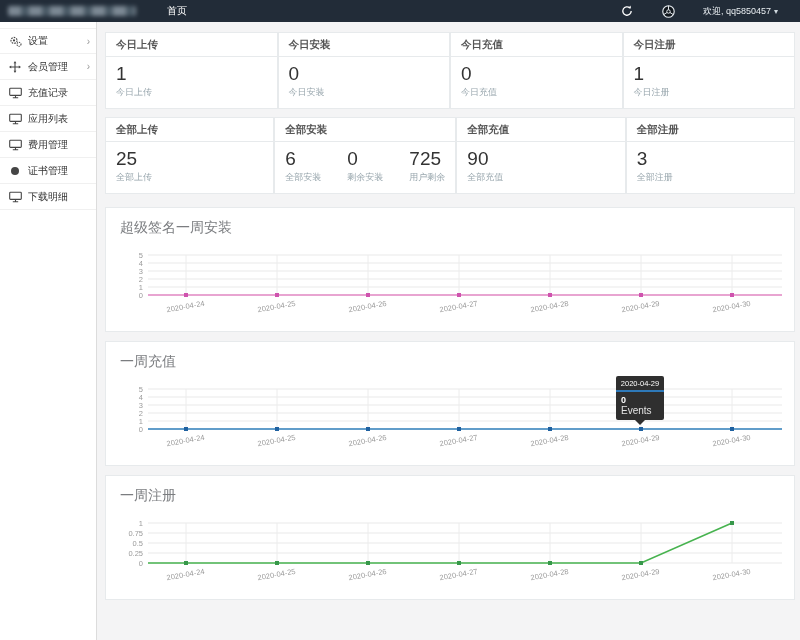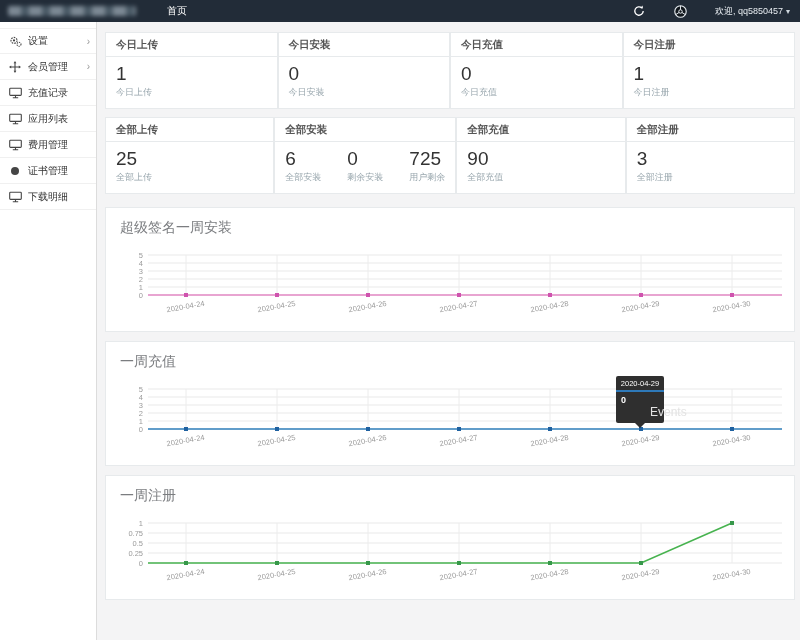--- a/index.html
+++ b/index.html
@@ -9,21 +9,21 @@
   
   .navbar { position:fixed; top:0; left:0; width:800px; height:22px;
     background:#222c38; display:flex; align-items:center; z-index:10; }
   .brand-wrap { width:155px; padding-left:8px; display:flex; align-items:center; }
   .brand-blur { width:128px; height:10px; border-radius:2px;
     background:repeating-linear-gradient(90deg,#8d9aa5 0 13px,#51626e 13px 21px);
     filter:blur(2px); opacity:.85; }
   .nav-home { color:#fff; font-size:10px; padding:0 12px; height:24px;
     display:flex; align-items:center; cursor:pointer; }
   .nav-right { margin-left:auto; display:flex; align-items:flex-start; gap:28px;
-    padding-right:10px; color:#fff; }
+    padding-right:22px; color:#fff; }
   .nav-icon { width:13px; height:13px; display:flex; align-items:center; justify-content:center; cursor:pointer; }
   .welcome { font-size:9px; color:#e8edf1; display:flex; align-items:center; gap:3px; cursor:pointer; }
   .caret { font-size:8px; color:#cfd8de; }
 
   
   .sidebar { position:fixed; top:22px; left:0; width:97px; height:626px;
     background:#ffffff; border-right:1px solid #dcdcdc; padding-top:6px; }
   .side-item { display:flex; align-items:center; height:26px; padding:0 6px 0 9px;
     border-bottom:1px solid #f0f0f0; cursor:pointer; }
   .side-item:first-child { border-top:1px solid #f0f0f0; }
@@ -50,21 +50,21 @@
 
   
   .tooltip { position:absolute; left:510px; top:34px; width:48px;
     background:rgba(38,38,38,.96); border-radius:2px; color:#fff; z-index:5; }
   .tooltip:after { content:""; position:absolute; left:50%; bottom:-5px; margin-left:-5px;
     border-left:5px solid transparent; border-right:5px solid transparent;
     border-top:5px solid rgba(38,38,38,.96); }
   .tt-head { font-size:7.5px; text-align:center; padding:3px 2px 2px;
     border-bottom:2px solid #2e79b9; }
   .tt-val { font-size:9px; font-weight:bold; padding:3px 5px 0; }
-  .tt-label { font-size:12px; color:#e3e3e3; padding:0 5px 4px;margin-left:29px; }
+  .tt-label { font-size:10px; color:#e3e3e3; padding:0 5px 4px; }
 
   .i-stroke { stroke:#454545; stroke-width:1.1; fill:none; }
   .i-fill { fill:#454545; }
 </style>
 </head>
 <body>
 
 <div class="navbar">
   <div class="brand-wrap">
     <div class="brand-blur"></div>

